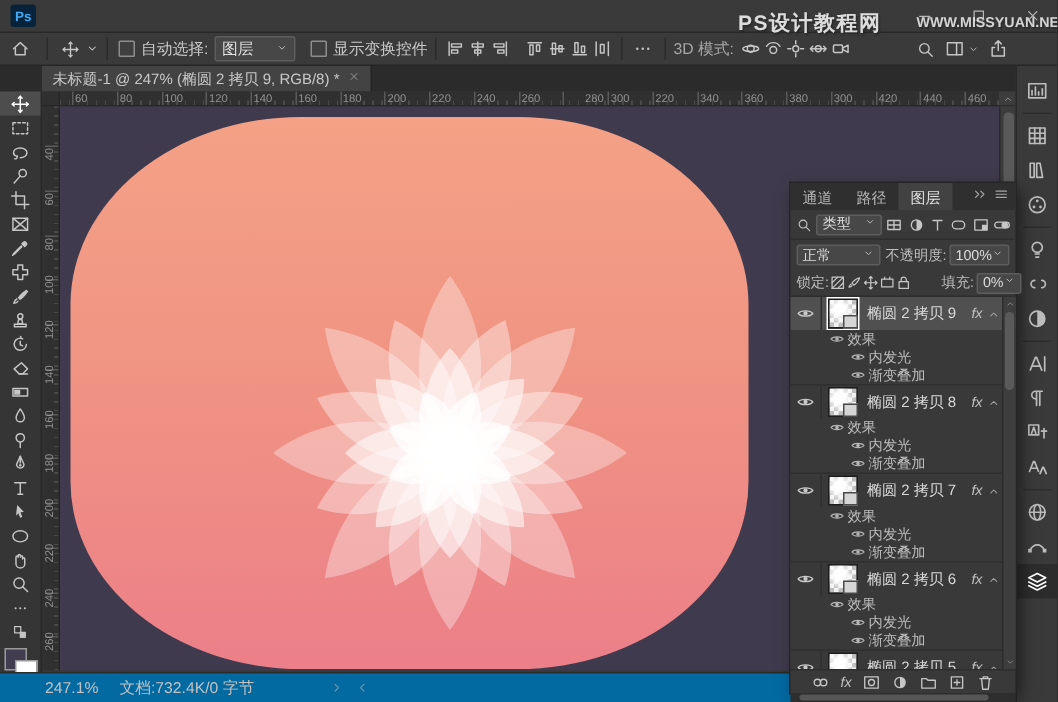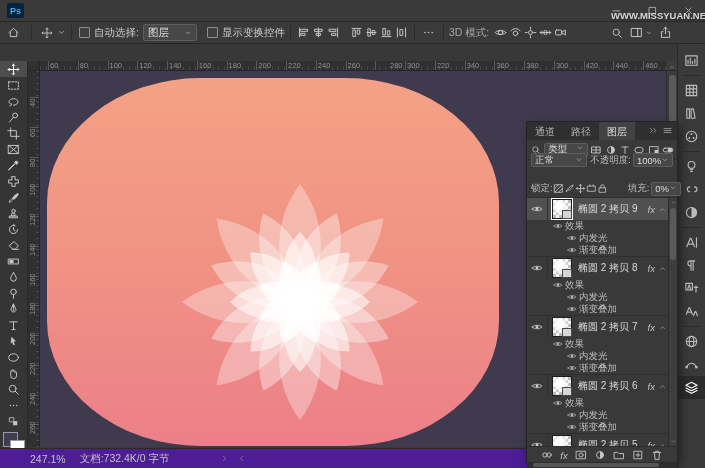--- a/index.html
+++ b/index.html
@@ -43,39 +43,39 @@
   .vnum{position:absolute;left:0px;font-size:7.5px;color:#919191;transform:rotate(-90deg);transform-origin:4px 4px;}
   .vtick{position:absolute;right:0;height:1px;width:9px;background:#5a5a5a;}
   
   #canvas{left:40px;top:71px;width:626px;height:376px;overflow:hidden;}
   #app-icon{position:absolute;left:7px;top:7px;width:452px;height:368px;border-radius:34%;}
   
   #scrollup-box{left:666px;top:61px;width:11px;height:10px;background:#3d3d3d;border-bottom:1px solid #2a2a2a;display:flex;align-items:center;justify-content:center;box-sizing:border-box;}
   #vscroll{left:666px;top:71px;width:11px;height:376px;background:#3c3c3c;border-left:1px solid #2b2b2b;box-sizing:border-box;}
   #vscroll-thumb{position:absolute;left:2px;top:4px;width:7px;height:130px;background:#5a5a5a;border-radius:3px;}
   
-  #statusbar{left:0;top:448px;width:628px;height:20px;background:#4c1d95;border-top:1px solid #2b2b2b;display:flex;align-items:center;font-size:10.5px;color:#c2c2c2;box-sizing:border-box;}
+  #statusbar{left:0;top:448px;width:628px;height:20px;background:#0369a1;border-top:1px solid #2b2b2b;display:flex;align-items:center;font-size:10.5px;color:#c2c2c2;box-sizing:border-box;}
   #status-zoom{margin-left:30px;}
   #status-doc{margin-left:14px;}
   .status-chev{display:flex;align-items:center;}
   
   #dock{left:677px;top:44px;width:28px;height:424px;background:#3a3a3a;border-left:1px solid #292929;box-sizing:border-box;display:flex;flex-direction:column;align-items:center;padding-top:5px;}
   .dock-item{width:27px;height:23px;display:flex;align-items:center;justify-content:center;}
   .dock-item.active{background:#2c2c2c;}
   .dock-sep{width:19px;height:1px;background:#2c2c2c;margin:3px 0;}
   
   #layers-panel{left:527px;top:122px;width:150px;height:340px;background:#393939;box-shadow:0 0 0 1px #252525,3px 4px 10px rgba(0,0,0,.5);font-size:10px;color:#cfcfcf;}
   #panel-tabs{position:absolute;left:0;top:0;width:150px;height:18px;background:#2f2f2f;display:flex;align-items:stretch;}
   .ptab{padding:3px 8px 0 8px;font-size:10px;color:#b5b5b5;}
   .ptab.active{background:#424242;color:#e0e0e0;}
   #ptab-right{margin-left:auto;display:flex;align-items:center;gap:3px;padding-right:4px;}
   #filter-row{position:absolute;left:0;top:18px;width:150px;height:20px;display:flex;align-items:center;gap:2px;padding:0 3px;box-sizing:border-box;border-bottom:1px solid #2e2e2e;font-family:Liberation Mono, monospace;}
   #kind-dd{width:52px;height:14px;}
   .f-btn{display:flex;align-items:center;justify-content:center;width:15px;}
-  #blend-row{position:absolute;left:0;top:28px;width:150px;height:20px;display:flex;align-items:center;padding:0 4px;box-sizing:border-box;}
+  #blend-row{position:absolute;left:0;top:38px;width:150px;height:20px;display:flex;align-items:center;padding:0 4px;box-sizing:border-box;}
   #blend-dd{width:58px;height:14px;margin-right:3px;}
   #lock-row{position:absolute;left:0;top:58px;width:150px;height:18px;display:flex;align-items:center;padding:0 4px;box-sizing:border-box;border-bottom:1px solid #2e2e2e;}
   .mini-lbl{font-size:9.5px;color:#bdbdbd;white-space:nowrap;}
   .dd{background:#474747;border:1px solid #5d5d5d;border-radius:2px;display:flex;align-items:center;justify-content:space-between;padding:0 3px;font-size:9.5px;color:#dedede;box-sizing:border-box;}
   #layer-list{position:absolute;left:0;top:76px;width:150px;height:248px;overflow:hidden;background:#393939;}
   .layer-group{border-bottom:1px solid #2f2f2f;}
   .layer-main{height:22px;display:flex;align-items:center;padding-right:10px;}
   .layer-main.selected{background:#505050;}
   .cell-eye{width:20px;height:100%;display:flex;align-items:center;justify-content:center;border-right:1px solid #2f2f2f;flex:none;}
   .thumb{position:relative;width:20px;height:20px;margin-left:4px;flex:none;border:1px solid #1d1d1d;box-sizing:border-box;
@@ -117,20 +117,21 @@
           </svg>
         </span>
       <span class="wbtn">
           <svg width="11" height="11" viewBox="0 0 16 16" fill="none" stroke="#b8b8b8" stroke-width="1.2" stroke-linecap="round" stroke-linejoin="round">
             <path d="M4 4l8 8M12 4l-8 8"></path>
           </svg>
         </span>
     </div>
   </div>
 
+  <div id="watermark1" class="abs">PS设计教程网</div>
   <div id="watermark2" class="abs">WWW.MISSYUAN.NET</div>
 
   <div id="optionsbar" class="abs">
     <span class="ob-icon" style="width:26px;">
         <svg width="13" height="13" viewBox="0 0 16 16" fill="none" stroke="#c6c6c6" stroke-width="1.2" stroke-linecap="round" stroke-linejoin="round">
           <path d="M2.5 8 8 3l5.5 5"></path>
           <path d="M4 7.5V13h8V7.5"></path>
         </svg>
       </span>
     <span class="ob-sep"></span>
@@ -265,20 +266,28 @@
         </svg>
       </span>
     <span class="ob-icon" style="width:24px;margin-right:28px;">
         <svg width="13" height="13" viewBox="0 0 16 16" fill="none" stroke="#c6c6c6" stroke-width="1.2" stroke-linecap="round" stroke-linejoin="round">
           <path d="M8 1.5v8M5.5 4 8 1.5 10.5 4"></path>
           <path d="M5 7H3v7h10V7h-2"></path>
         </svg>
       </span>
   </div>
 
+  <div id="tabbar" class="abs">
+    <div id="doc-tab">
+      <span>未标题-1 @ 247% (椭圆 2 拷贝 9, RGB/8) *</span>
+      <span><svg width="8" height="8" viewBox="0 0 16 16" fill="none" stroke="#9e9e9e" stroke-width="1.2" stroke-linecap="round" stroke-linejoin="round">
+            <path d="M4 4l8 8M12 4l-8 8"></path>
+          </svg></span>
+    </div>
+  </div>
 
   <div id="toolbar" class="abs">
       <div class="tool sel">
         <svg width="13" height="13" viewBox="0 0 16 16" fill="none" stroke="#ffffff" stroke-width="1.2" stroke-linecap="round" stroke-linejoin="round">
           <path d="M8 1.5v13M1.5 8h13"></path>
           <path d="M6.5 3 8 1.5 9.5 3M6.5 13 8 14.5 9.5 13M3 6.5 1.5 8 3 9.5M13 6.5 14.5 8 13 9.5"></path>
         </svg>
       </div>
       <div class="tool">
         <svg width="13" height="13" viewBox="0 0 16 16" fill="none" stroke="#c6c6c6" stroke-width="1.2" stroke-linecap="round" stroke-linejoin="round">

